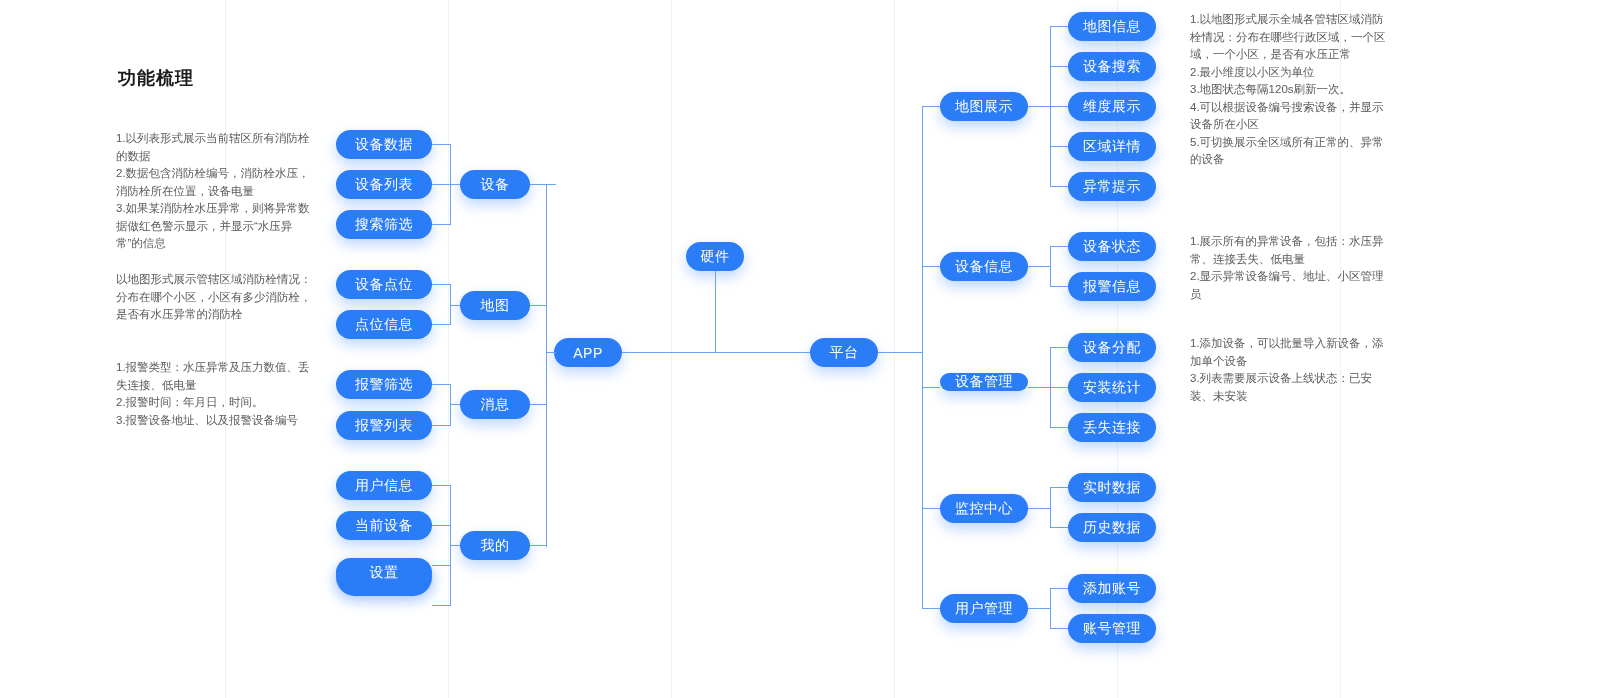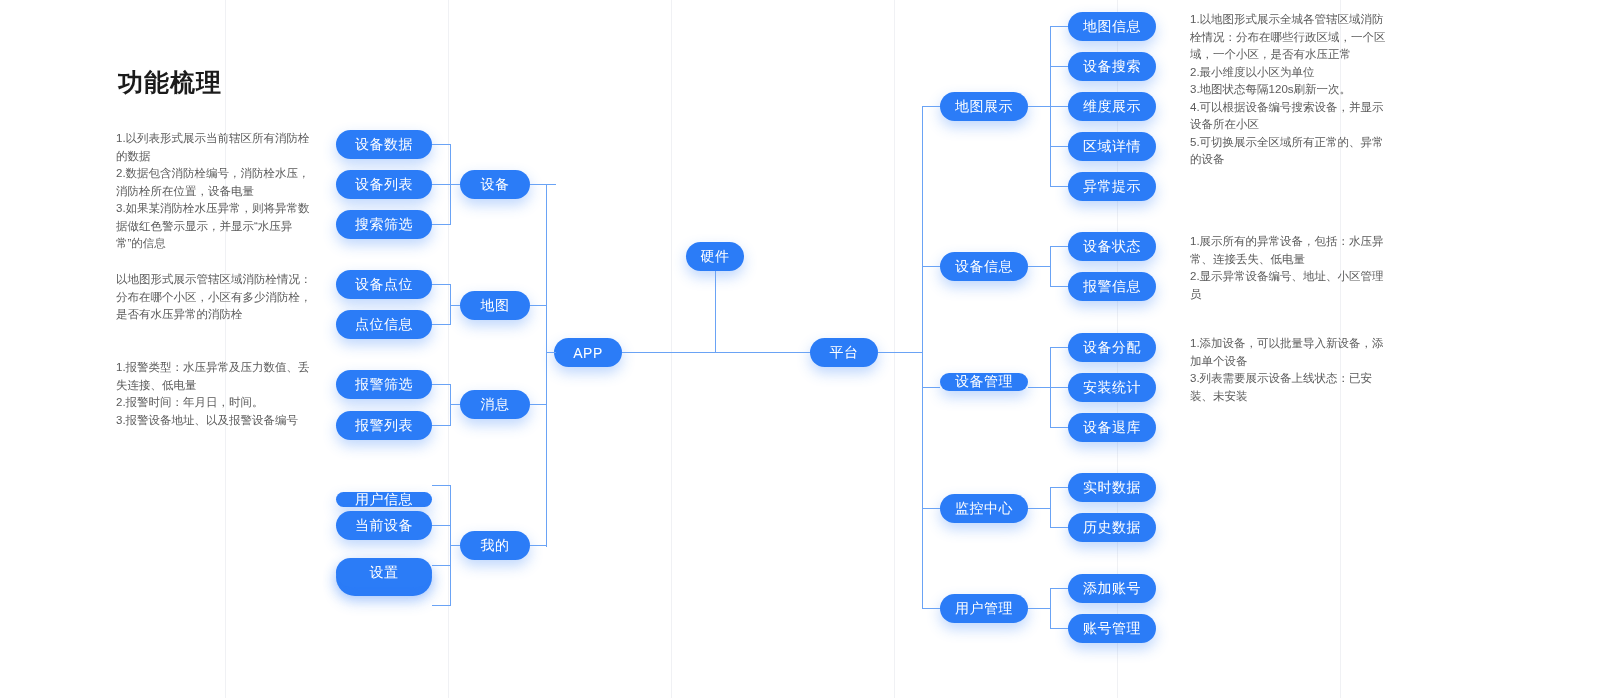--- a/index.html
+++ b/index.html
@@ -11,21 +11,21 @@
     position:relative;
   }
   #canvas{position:absolute;inset:0;}
 
   
   .guide{position:absolute;top:0;bottom:0;width:1px;background:#f0f1f4;}
 
   
   .page-title{
     position:absolute;
-    font-size:25px;
+    font-size:18px;
     font-weight:bold;
     color:#1b1b1b;
     letter-spacing:1px;
     white-space:nowrap;
   }
 
   
   .desc{
     position:absolute;
     font-size:11.5px;
@@ -116,21 +116,21 @@
 
   <div class="node" style="left:460px;top:390px;width:70px;height:29px;">消息</div>
   <div class="node" style="left:336px;top:370px;width:96px;height:29px;">报警筛选</div>
   <div class="node" style="left:336px;top:411px;width:96px;height:29px;">报警列表</div>
   <div class="hline" style="left:432px;top:384px;width:18px;"></div>
   <div class="hline" style="left:432px;top:425px;width:18px;"></div>
   <div class="vline" style="left:450px;top:384px;height:42px;"></div>
   <div class="hline" style="left:450px;top:404px;width:10px;"></div>
 
   <div class="node" style="left:460px;top:531px;width:70px;height:29px;">我的</div>
-  <div class="node" style="left:336px;top:492px;width:96px;height:15px;">用户信息</div>
+  <div class="node" style="left:336px;top:471px;width:96px;height:29px;">用户信息</div>
   <div class="node" style="left:336px;top:511px;width:96px;height:29px;">当前设备</div>
   <div class="node" style="left:336px;top:551px;width:96px;height:38px;margin-top:7px;">安装设备</div>
   <div class="node" style="left:336px;top:558px;width:96px;height:29px;">设置</div>
   <div class="hline" style="left:432px;top:485px;width:18px;"></div>
   <div class="hline" style="left:432px;top:525px;width:18px;"></div>
   <div class="hline" style="left:432px;top:565px;width:18px;"></div>
   <div class="hline" style="left:432px;top:605px;width:18px;"></div>
   <div class="vline" style="left:450px;top:485px;height:121px;"></div>
   <div class="hline" style="left:450px;top:545px;width:10px;"></div>
 
@@ -157,21 +157,21 @@
   <div class="node" style="left:1068px;top:232px;width:88px;height:29px;">设备状态</div>
   <div class="node" style="left:1068px;top:272px;width:88px;height:29px;">报警信息</div>
   <div class="vline" style="left:1050px;top:246px;height:41px;"></div>
   <div class="hline" style="left:1050px;top:246px;width:18px;"></div>
   <div class="hline" style="left:1050px;top:286px;width:18px;"></div>
   <div class="hline" style="left:1028px;top:266px;width:22px;"></div>
 
   <div class="node" style="left:940px;top:373px;width:88px;height:18px;">设备管理</div>
   <div class="node" style="left:1068px;top:333px;width:88px;height:29px;">设备分配</div>
   <div class="node" style="left:1068px;top:373px;width:88px;height:29px;">安装统计</div>
-  <div class="node" style="left:1068px;top:413px;width:88px;height:29px;">设备退库</div>
+  <div class="node" style="left:1068px;top:413px;width:88px;height:29px;">丢失连接</div>
   <div class="vline" style="left:1050px;top:347px;height:81px;"></div>
   <div class="hline" style="left:1050px;top:347px;width:18px;"></div>
   <div class="hline" style="left:1028px;top:387px;width:40px;"></div>
   <div class="hline" style="left:1050px;top:427px;width:18px;"></div>
 
   <div class="node" style="left:940px;top:494px;width:88px;height:29px;">监控中心</div>
   <div class="node" style="left:1068px;top:473px;width:88px;height:29px;">实时数据</div>
   <div class="node" style="left:1068px;top:513px;width:88px;height:29px;">历史数据</div>
   <div class="vline" style="left:1050px;top:487px;height:41px;"></div>
   <div class="hline" style="left:1050px;top:487px;width:18px;"></div>

